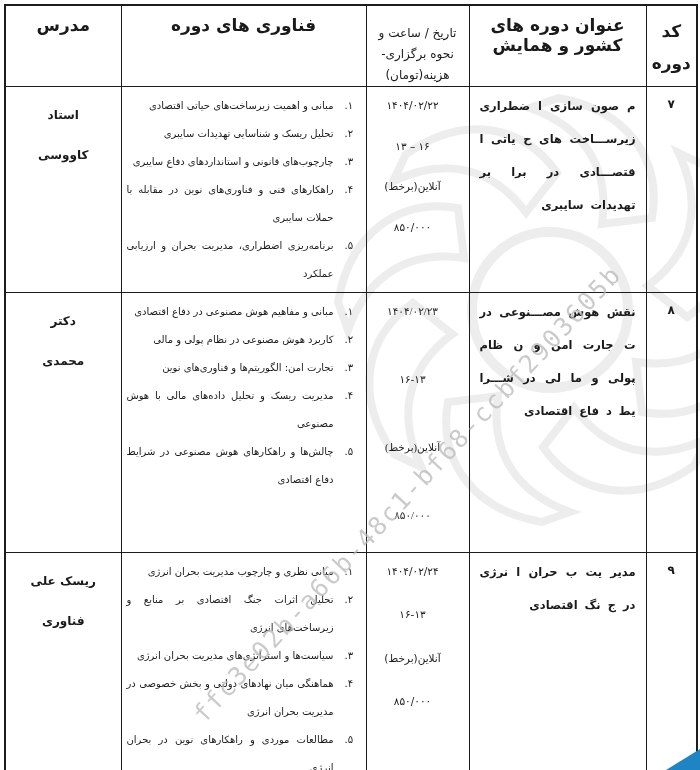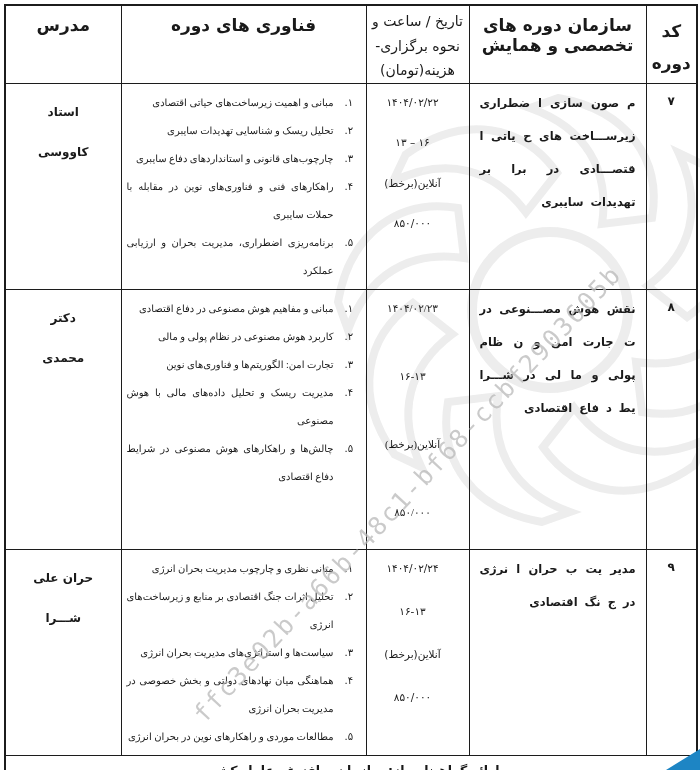--- a/index.html
+++ b/index.html
@@ -26,42 +26,42 @@
   }
   td,th{border:1px solid #1c1c1c;vertical-align:top;padding:0;background:transparent;}
 
   tr.hdr{height:56px;}
   tr.r7{height:178px;}
   tr.r8{height:260px;}
   tr.r9{height:186px;}
   tr.ftr{height:25px;}
 
   th{font-weight:bold;font-size:17px;text-align:center;padding-top:9px;}
-  th.sched-h{font-weight:normal;font-size:14px;line-height:1.75;padding-top:3px;}
+  th.sched-h{font-weight:normal;font-size:12px;line-height:1.75;padding-top:17px;}
   th.code-h{line-height:1.9;}
 
   td.code-c{text-align:center;font-weight:bold;font-size:12px;padding-top:10px;}
   td.title-c{
     font-weight:bold;font-size:11.5px;line-height:33px;
     text-align:justify;padding:3px 10px 0 10px;word-spacing:3px;
   }
   td.sched-c{font-size:10.5px;}
   .sched-in{
     display:flex;flex-direction:column;align-items:center;justify-content:space-between;
     padding:12px 13px 30px 3px;box-sizing:border-box;
   }
   tr.r7 .sched-in{height:176px;}
   tr.r8 .sched-in{height:258px;font-family:Liberation Serif, serif;}
   tr.r9 .sched-in{height:184px;}
   .ltr{direction:ltr;unicode-bidi:isolate;}
 
   td.topics-c{padding:5px 8px 4px 5px;font-size:10px;}
   .ti{display:flex;gap:11px;line-height:28px;}
   .ti .n{min-width:13px;text-align:left;flex:0 0 auto;}
-  .ti .t{flex:1 1 auto;text-align:justify;font-family:Liberation Serif, serif;}
+  .ti .t{flex:1 1 auto;text-align:justify;}
 
   td.instr-c{font-weight:bold;font-size:12px;text-align:center;padding-top:8px;line-height:40px;}
 
   td.footer-c{
     font-weight:bold;font-size:12.5px;text-align:center;vertical-align:middle;
     height:25px;padding:2px 0;
   }
 
   
   .corner{
@@ -95,21 +95,21 @@
       <col style="width:51px">
         <col style="width:177px">
         <col style="width:103px">
       <col style="width:245px">
         <col style="width:116px">
     </colgroup>
 
     <tbody>
         <tr class="hdr">
       <th class="code-h">کد دوره</th>
-      <th>سازمان دوره های تخصصی و همایش</th>
+      <th>عنوان دوره های کشور و همایش</th>
       <th class="sched-h">
         <div>تاریخ / ساعت و</div>
         <div>نحوه برگزاری-</div>
         <div>هزینه(تومان)</div>
       </th>
       <th>فناوری های دوره</th>
       <th>مدرس</th>
     </tr>
 
     <tr class="r7">
@@ -217,22 +217,22 @@
         <div class="ti">
               <span class="n">۴.</span>
               <span class="t">هماهنگی میان نهادهای دولتی و بخش خصوصی در مدیریت بحران انرژی</span>
             </div>
         <div class="ti">
               <span class="n">۵.</span>
               <span class="t">مطالعات موردی و راهکارهای نوین در بحران انرژی</span>
             </div>
       </td>
       <td class="instr-c">
-        <div>حران علی</div>
-        <div>شـــرا</div>
+        <div>ریسک علی</div>
+        <div>فناوری</div>
       </td>
     </tr>
 
     <tr class="ftr">
       <td class="footer-c" colspan="5">ارائه گواهینامه از: سازمان پدافندغیرعامل کشور</td>
     </tr>
   </tbody>
     </table>
 
   <div class="uuid-wm">ffc3e02b-a66b-48c1-bf68-ccbf2903605b</div>

